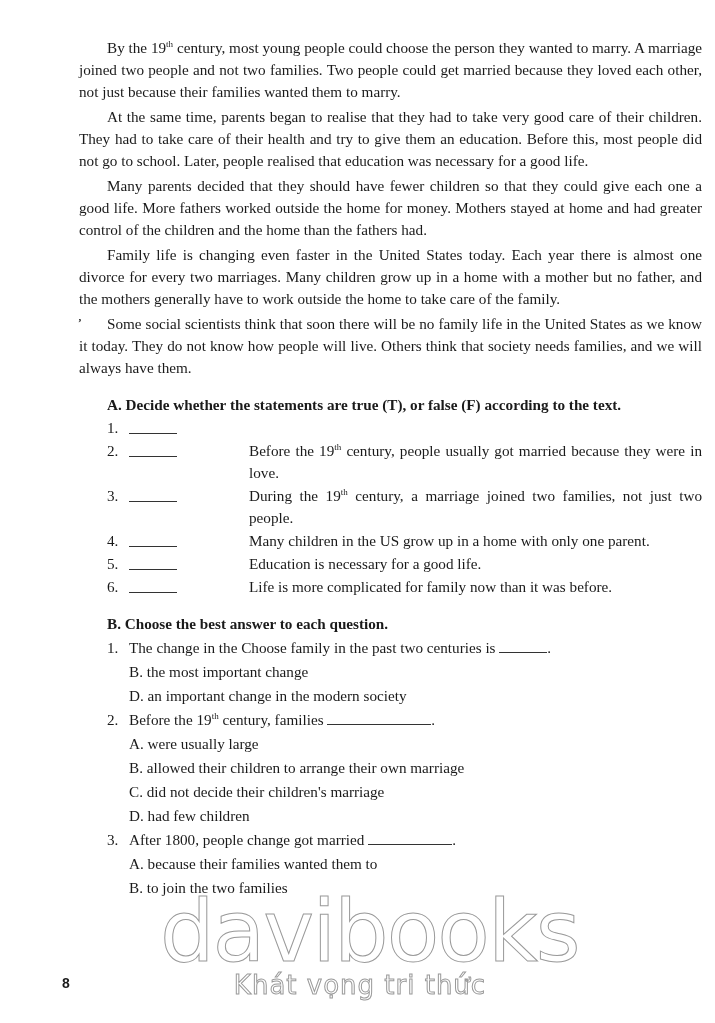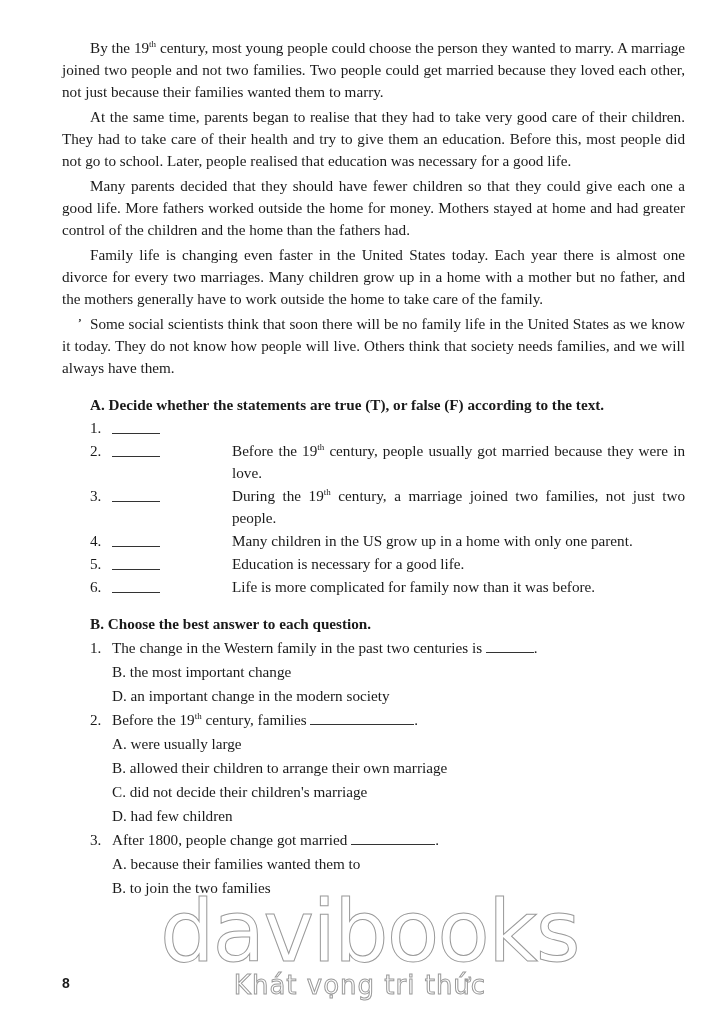--- a/index.html
+++ b/index.html
@@ -1,20 +1,20 @@
 <!DOCTYPE html>
 <html><head>
 <meta charset="utf-8">
 <style>
   html, body { margin: 0; padding: 0; background: #ffffff; }
   body {
     width: 715px; height: 1023px; position: relative; overflow: hidden;
     font-family: "Liberation Serif", serif; color: #1a1a1a;
   }
-  .page { position: absolute; left: 62px; top: 37px; width: 623px; font-size: 15.2px; line-height: 22px; }
+  .page { position: absolute; left: 79px; top: 37px; width: 623px; font-size: 15.2px; line-height: 22px; }
   .para { text-align: justify; text-indent: 28px; margin: 0; }
   .para.gap { margin-top: 3px; }
   sup { font-size: 9px; line-height: 0; vertical-align: 6px; }
   .section-heading { font-weight: bold; margin: 15px 0 0 0; padding-left: 28px; }
   .tf-row { display: flex; padding-left: 28px; margin-top: 1px; }
   .tf-num { width: 22px; flex: none; }
   .tf-blank { width: 120px; flex: none; position: relative; }
   .tf-blank::after { content: ""; position: absolute; left: 0; top: 16px; width: 48px; border-bottom: 1px solid #333; }
   .tf-text { flex: 1; text-align: justify; }
   .q-row { padding-left: 28px; margin-top: 2px; display: flex; }
@@ -74,21 +74,21 @@
   <div class="tf-row">
     <span class="tf-num">6.</span>
     <span class="tf-blank"></span>
     <span class="tf-text"><span>Life is more complicated for family now than it was before.</span></span>
   </div>
 
   <div class="section-heading">B. Choose the best answer to each question.</div>
 
   <div class="q-row">
     <span class="q-num">1.</span>
-    <span class="q-text"><span>The change in the Western family in the past two centuries is </span><span class="blank" style="width:48px"></span><span>.</span></span>
+    <span class="q-text"><span>The change in the Choose family in the past two centuries is </span><span class="blank" style="width:48px"></span><span>.</span></span>
   </div>
   <div class="opt">B. the most important change</div>
   <div class="opt">D. an important change in the modern society</div>
 
   <div class="q-row">
     <span class="q-num">2.</span>
     <span class="q-text"><span>Before the 19</span><sup>th</sup><span> century, families </span><span class="blank" style="width:104px"></span><span>.</span></span>
   </div>
   <div class="opt">A. were usually large</div>
   <div class="opt">B. allowed their children to arrange their own marriage</div>

